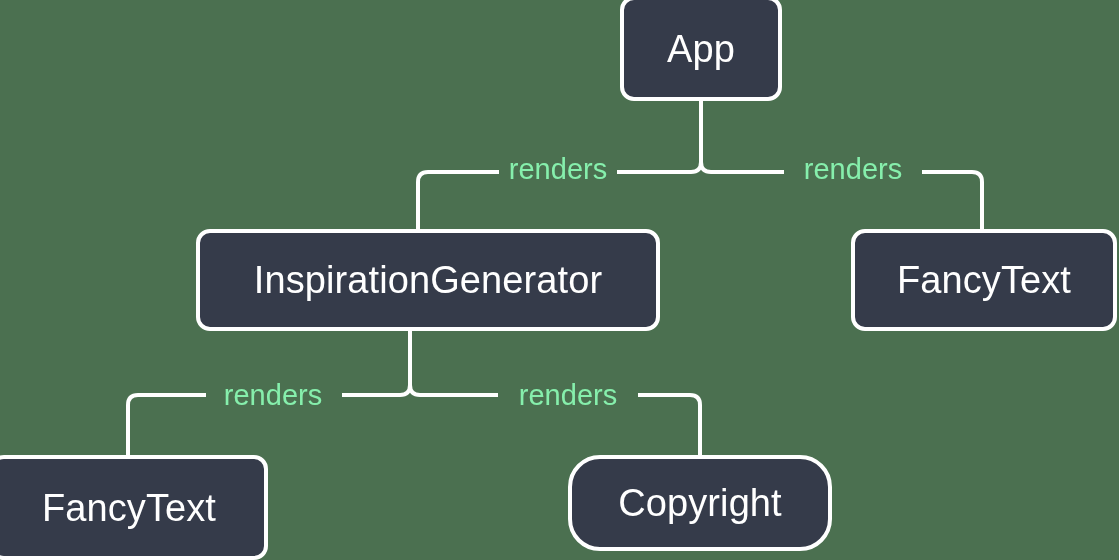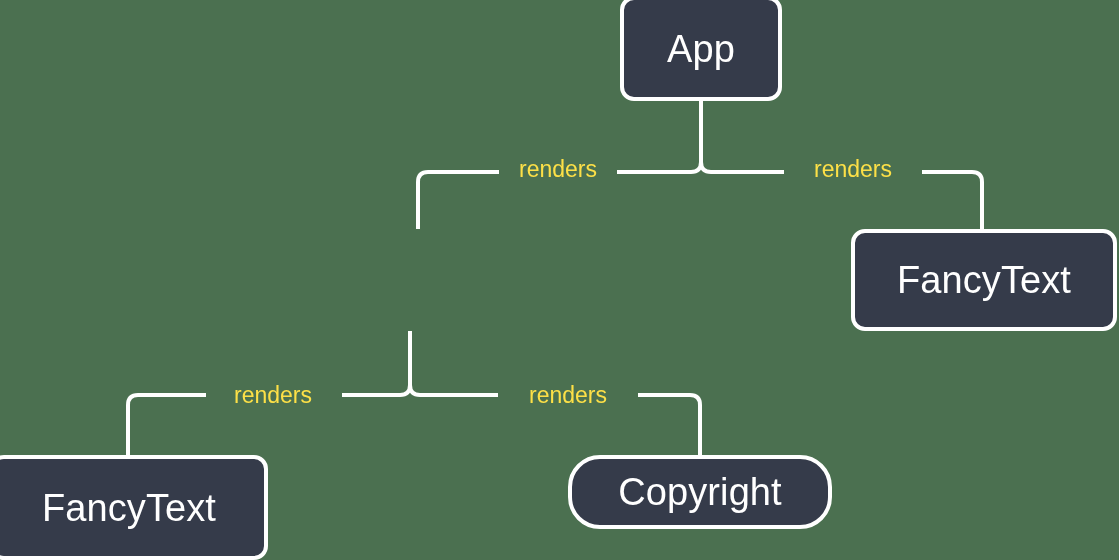--- a/index.html
+++ b/index.html
@@ -49,27 +49,27 @@
   }
 
   .node-label {
     color: #ffffff;
   }
 
   #node-app        { left: 620px; top: -4px;  width: 162px; height: 105px; }
   #node-inspgen    { left: 196px; top: 229px; width: 464px; height: 102px; }
   #node-fancy-right{ left: 851px; top: 229px; width: 266px; height: 102px; }
   #node-fancy-left { left: -10px; top: 455px; width: 278px; height: 105px; }
-  #node-copyright  { left: 568px; top: 455px; width: 264px; height: 74px; border-radius: 32px; }
+  #node-copyright  { left: 568px; top: 455px; width: 264px; height: 96px; border-radius: 32px; }
 
   
   .edge-label {
     position: absolute;
-    color: #fde047;
-    font-size: 23px;
+    color: #86efac;
+    font-size: 29px;
     font-weight: 400;
     line-height: 1;
     white-space: nowrap;
     transform: translate(-50%, -50%);
   }
 
   #label-app-inspgen   { left: 558px; top: 169px; }
   #label-app-fancy     { left: 853px; top: 169px; }
   #label-inspgen-fancy { left: 273px; top: 395px; }
   #label-inspgen-copy  { left: 568px; top: 395px; }
@@ -108,20 +108,23 @@
       <path d="M 638 395 L 690 395"></path>
       <path d="M 690 395 Q 700 395 700 405 L 700 455"></path>
 
     </g>
   </svg>
 
   <div class="node" id="node-app">
     <span class="node-label">App</span>
   </div>
 
+  <div class="node" id="node-inspgen">
+    <span class="node-label">InspirationGenerator</span>
+  </div>
 
   <div class="node" id="node-fancy-right">
     <span class="node-label">FancyText</span>
   </div>
 
   <div class="node" id="node-fancy-left">
     <span class="node-label">FancyText</span>
   </div>
 
   <div class="node" id="node-copyright">

